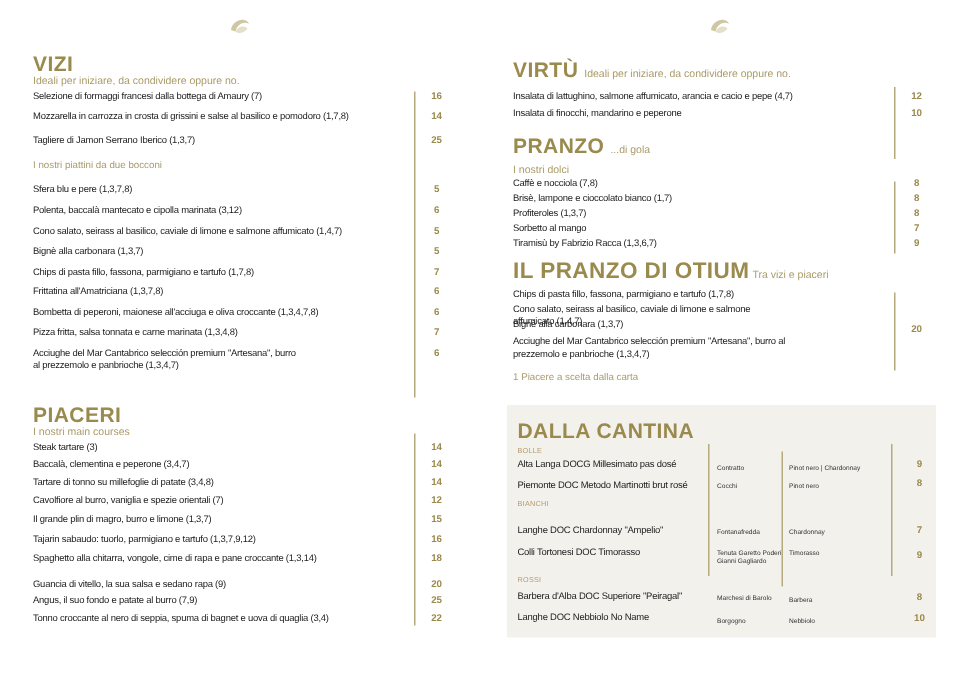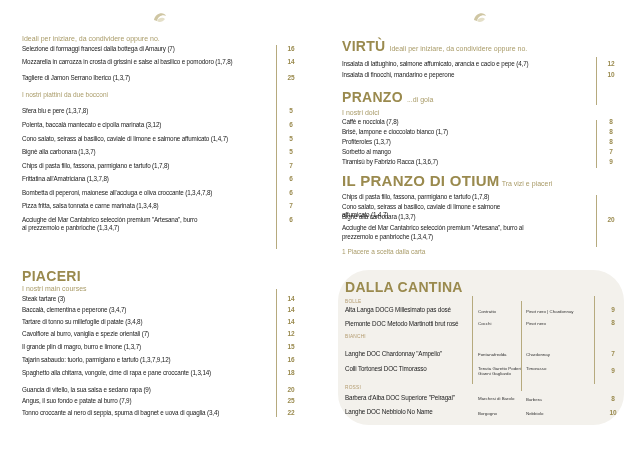--- a/index.html
+++ b/index.html
@@ -18,41 +18,42 @@
     .sec-title.big { font-size: 15px; }
     .sec-inline { font-size: 7px; color: #a99b68; font-weight: normal; letter-spacing: 0; margin-left: 4px; }
     .sec-sub { font-size: 7px; color: #a99b68; line-height: 9px; }
 
     .rows { position: relative; }
     .vline { position: absolute; left: 254px; width: 1px; background: #b6aa7e; }
     .row { position: relative; font-size: 6.3px; line-height: 8px; letter-spacing: -0.15px; color: #1a1a1a; padding-right: 60px; }
     .row .price { position: absolute; left: 262px; top: 0; font-size: 6.5px; color: #9a8a4e; font-weight: bold; width: 14px; text-align: center; }
     .subhead { font-size: 6.5px; color: #a99b68; line-height: 8px; }
 
-    .cantina { position: absolute; left: 338px; top: 270px; width: 286px; height: 115px; background: #f3f1ec; border-radius: 31px; }
+    .cantina { position: absolute; left: 338px; top: 270px; width: 286px; height: 115px; background: #f3f1ec; }
     .cantina .sec-title { position: absolute; left: 7px; top: 9px; font-size: 14px; }
     .wine-cat { position: absolute; left: 7px; font-size: 4.8px; color: #b39b6e; letter-spacing: 0.2px; }
     .wine { position: absolute; left: 7px; font-size: 6.3px; color: #222; letter-spacing: -0.15px; white-space: nowrap; }
     .prod { position: absolute; left: 140px; font-size: 4.4px; color: #333; line-height: 5.2px; width: 46px; }
     .grape { position: absolute; left: 188px; font-size: 4.4px; color: #333; white-space: nowrap; }
     .wprice { position: absolute; left: 268px; font-size: 6.5px; color: #9a8a4e; font-weight: bold; width: 14px; text-align: center; }
     .cline { position: absolute; width: 1px; background: #b6aa7e; }
   </style>
 </head>
 <body>
 
 <div class="page left">
   <div class="logo">
     <svg viewBox="0 0 16 14">
         <path d="M2 10 C3 3,12 1,14 6 C11 4,6 6,5 11 Z" fill="#cfc6a3"></path>
         <path d="M5 11 C7 7,11 7,13 9 C11 12,7 13,5 11Z" fill="#e4dfc8"></path>
       </svg>
   </div>
 
   <div class="section" style="top:34px;">
+    <div class="sec-title">VIZI</div>
     <div class="sec-sub">Ideali per iniziare, da condividere oppure no.</div>
     <div class="rows" style="margin-top:2px;">
       <div class="vline" style="top:0; height:204px;"></div>
       <div class="row" style="height:13px;"><span>Selezione di formaggi francesi dalla bottega di Amaury (7)</span><span class="price">16</span></div>
       <div class="row" style="height:16px;"><span>Mozzarella in carrozza in crosta di grissini e salse al basilico e pomodoro (1,7,8)</span><span class="price">14</span></div>
       <div class="row" style="height:17px;"><span>Tagliere di Jamon Serrano Iberico (1,3,7)</span><span class="price">25</span></div>
       <div class="subhead" style="height:16px;">I nostri piattini da due bocconi</div>
       <div class="row" style="height:14px;"><span>Sfera blu e pere (1,3,7,8)</span><span class="price">5</span></div>
       <div class="row" style="height:14px;"><span>Polenta, baccalà mantecato e cipolla marinata (3,12)</span><span class="price">6</span></div>
       <div class="row" style="height:13px;"><span>Cono salato, seirass al basilico, caviale di limone e salmone affumicato (1,4,7)</span><span class="price">5</span></div>

